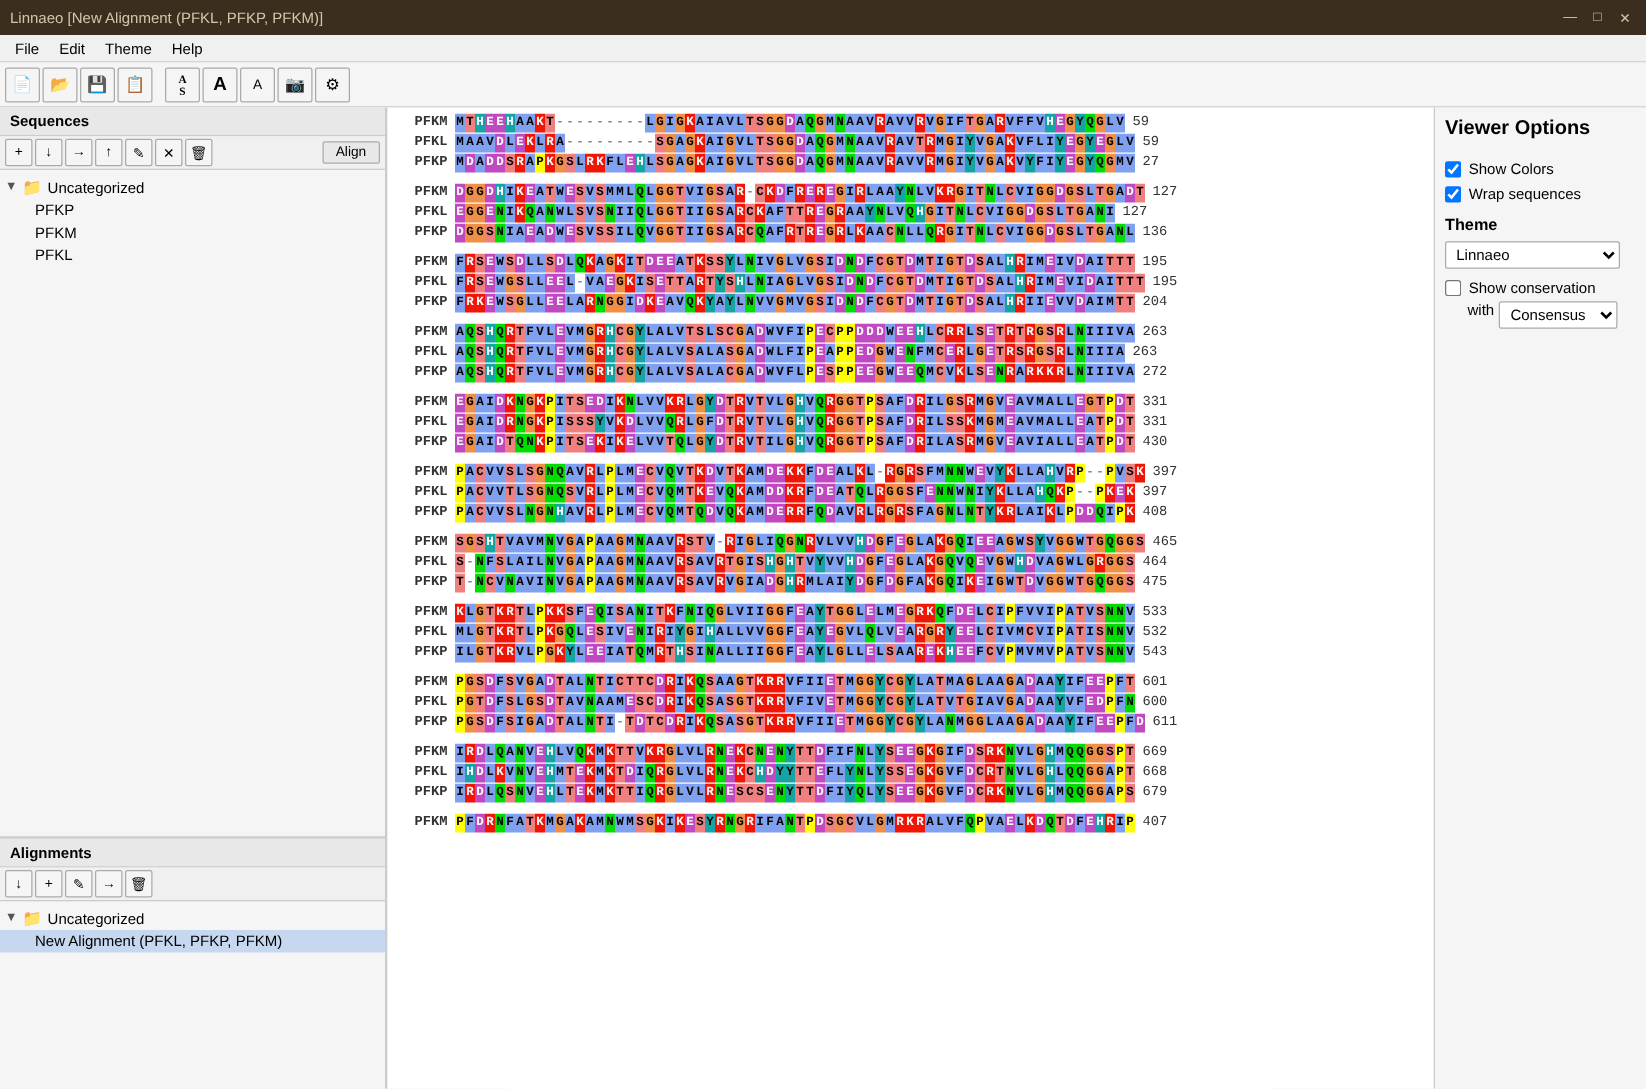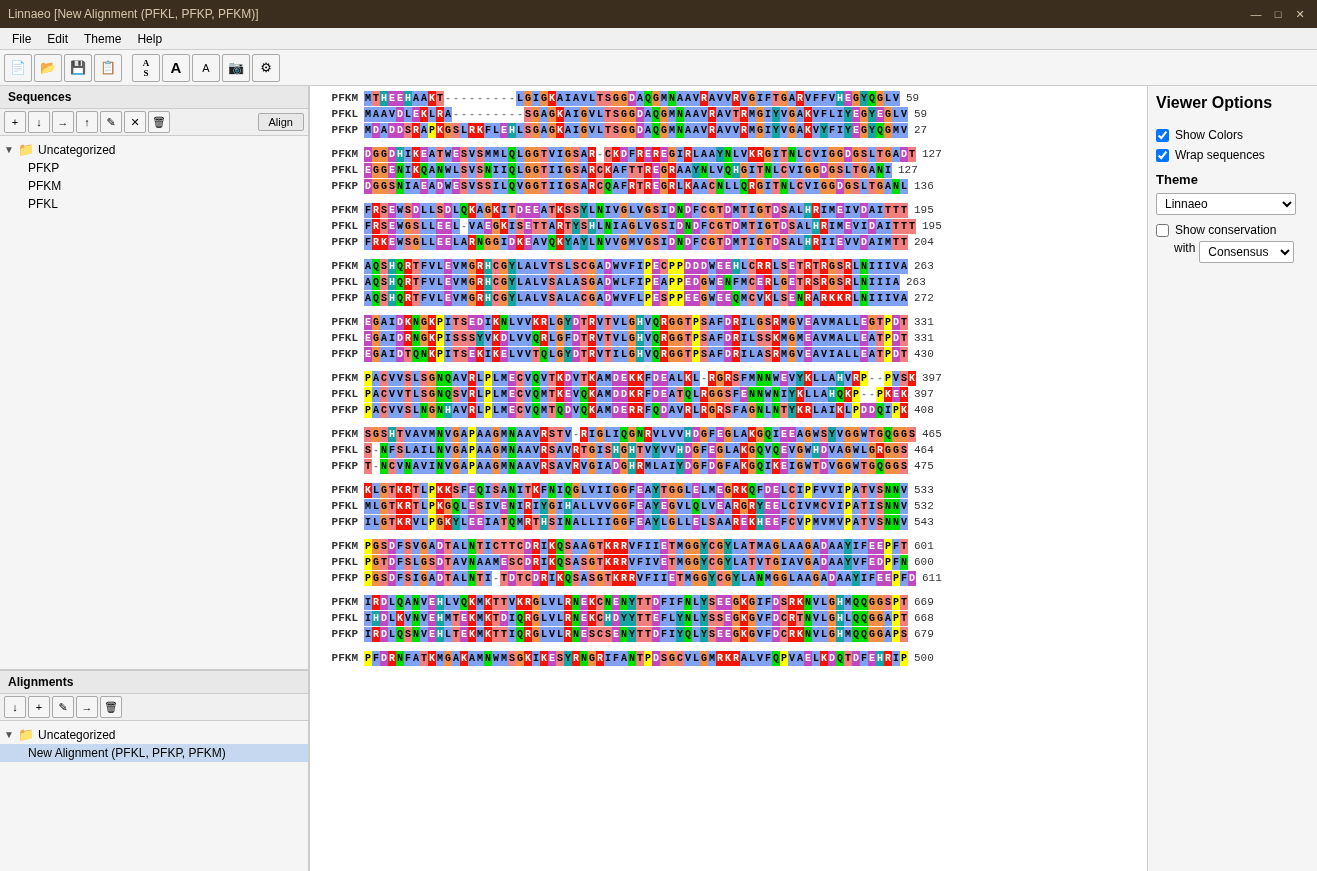--- a/index.html
+++ b/index.html
@@ -2665,21 +2665,21 @@
               <span class="aa" style="background: rgb(0, 221, 0); color: rgb(0, 0, 0);">Q</span>
               <span class="aa" style="background: rgb(240, 128, 128); color: rgb(0, 0, 0);">T</span>
               <span class="aa" style="background: rgb(192, 72, 192); color: rgb(255, 255, 255);">D</span>
               <span class="aa" style="background: rgb(128, 160, 240); color: rgb(0, 0, 0);">F</span>
               <span class="aa" style="background: rgb(192, 72, 192); color: rgb(255, 255, 255);">E</span>
               <span class="aa" style="background: rgb(21, 164, 164); color: rgb(255, 255, 255);">H</span>
               <span class="aa" style="background: rgb(240, 21, 5); color: rgb(255, 255, 255);">R</span>
               <span class="aa" style="background: rgb(128, 160, 240); color: rgb(0, 0, 0);">I</span>
               <span class="aa" style="background: rgb(255, 255, 0); color: rgb(0, 0, 0);">P</span>
             </span>
-            <span class="seq-num">500</span>
+            <span class="seq-num">407</span>
           </div>
         </div>
       </div>
   </div>
 
   <div id="right-panel">
     <div id="viewer-options-title">Viewer Options</div>
 
     <div class="option-row">
       <input type="checkbox" id="show-colors" checked="" style="">

